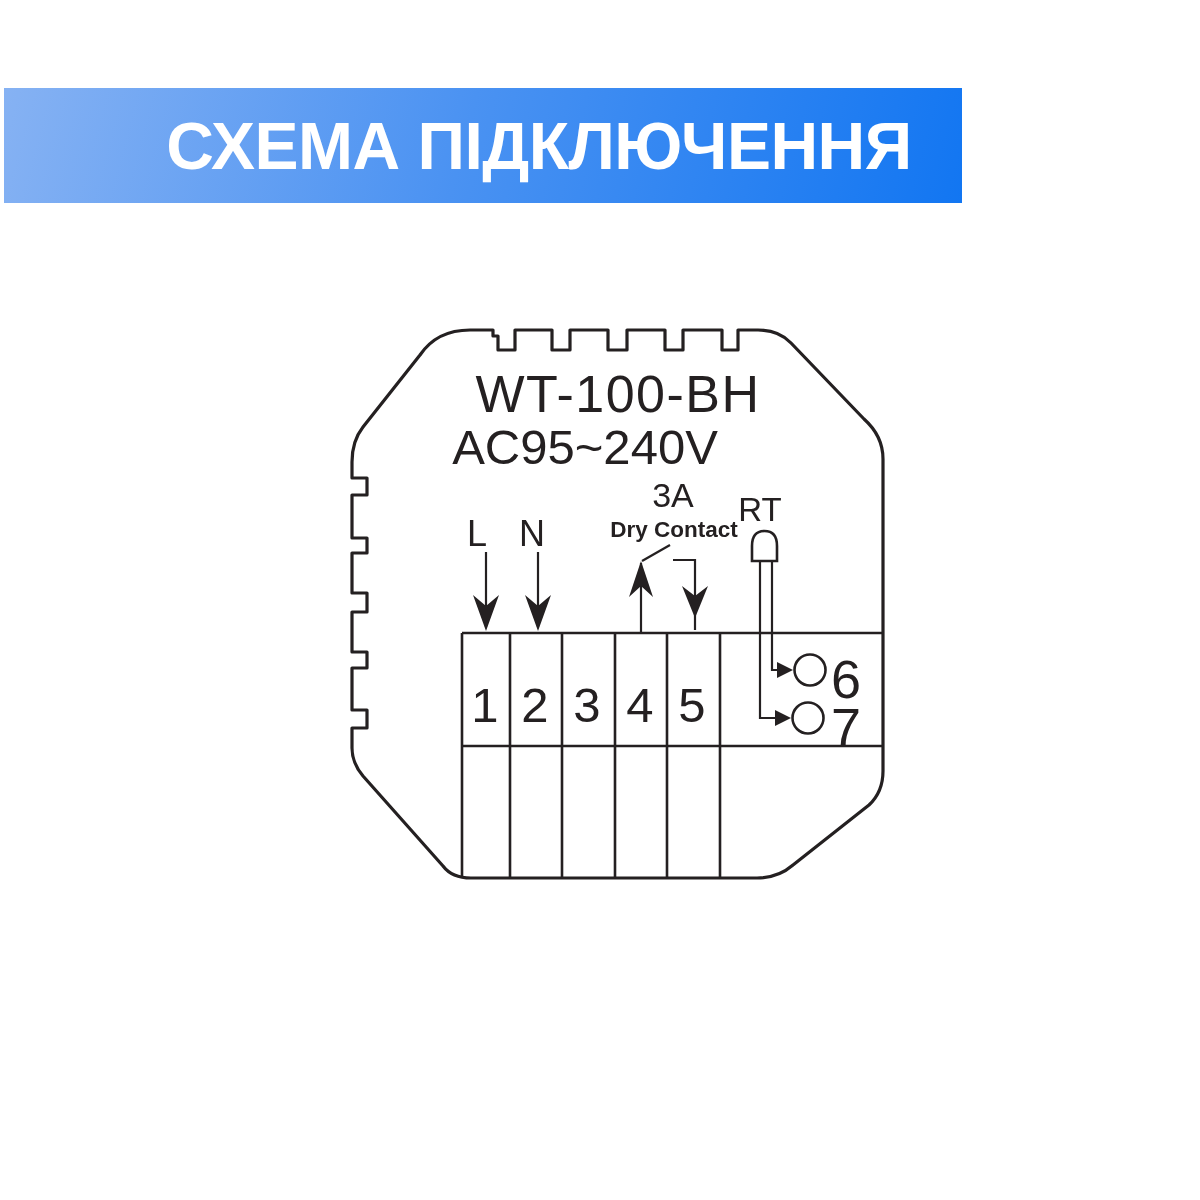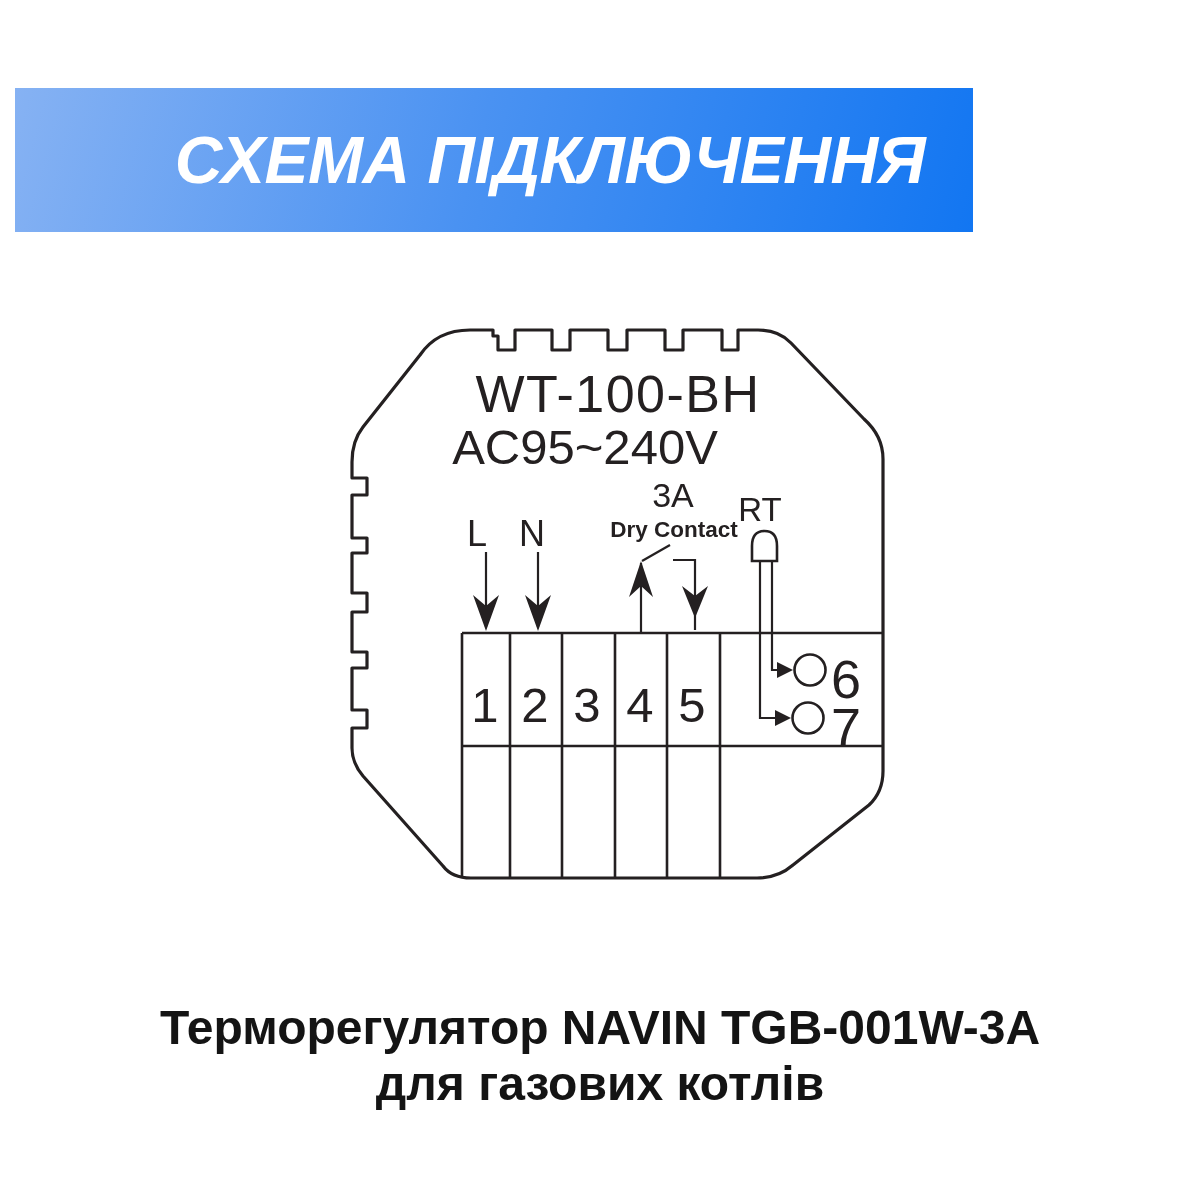--- a/index.html
+++ b/index.html
@@ -5,24 +5,24 @@
   html,body{margin:0;padding:0;background:#ffffff;}
   .page{
     position:relative;
     width:1200px;height:1200px;
     background:#ffffff;
     overflow:hidden;
     font-family:"Liberation Sans", sans-serif;
   }
   .banner{
     position:absolute;
-    left:15px;top:88px;
-    width:958px;height:144px;
+    left:4px;top:88px;
+    width:958px;height:115px;
     background:linear-gradient(105deg,#86b2f3 0%,#4a92f2 48%,#1276f2 100%);
-    display:flex;align-items:center;justify-content:center;font-style:italic;
+    display:flex;align-items:center;justify-content:center;
   }
   .banner-title{
     color:#ffffff;
     font-size:66px;
     font-weight:bold;
     letter-spacing:-0.5px;
     white-space:nowrap;
     transform:translateX(56px);
   }
   .diagram{
@@ -156,18 +156,14 @@
     <text class="t-num" x="485" y="722">1</text>
     <text class="t-num" x="535" y="722">2</text>
     <text class="t-num" x="587" y="722">3</text>
     <text class="t-num" x="640" y="722">4</text>
     <text class="t-num" x="692" y="722">5</text>
 
     <text class="t-num2" x="846" y="698">6</text>
     <text class="t-num2" x="846" y="746">7</text>
   </svg>
 
-  <div class="caption">
-    <div>Терморегулятор NAVIN TGB-001W-3A</div>
-    <div>для газових котлів</div>
-  </div>
 
 </div>
 
 </body></html>

